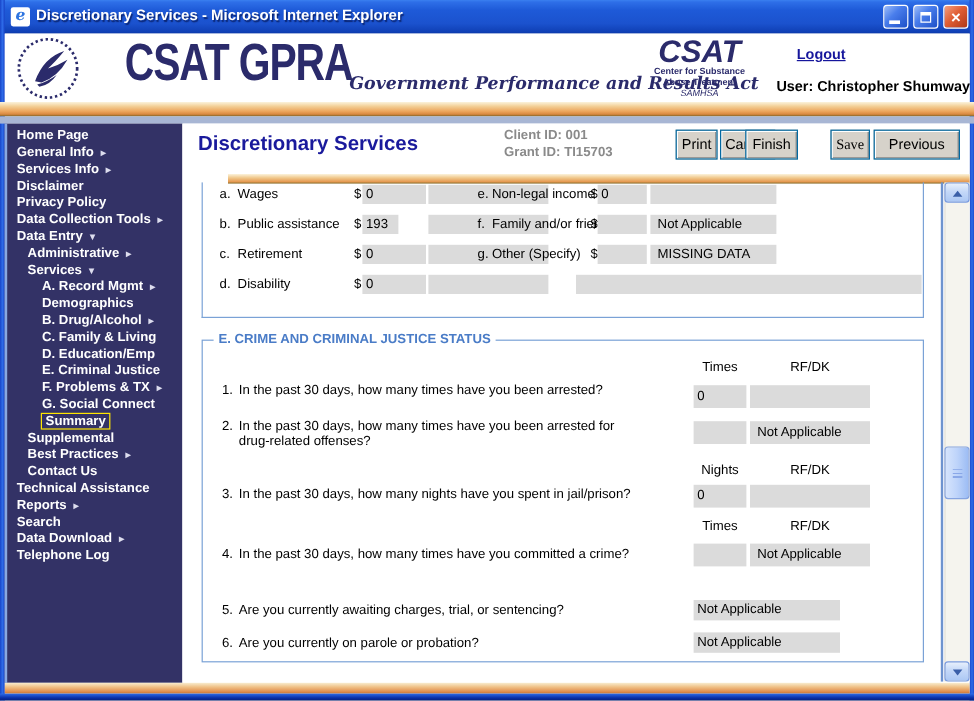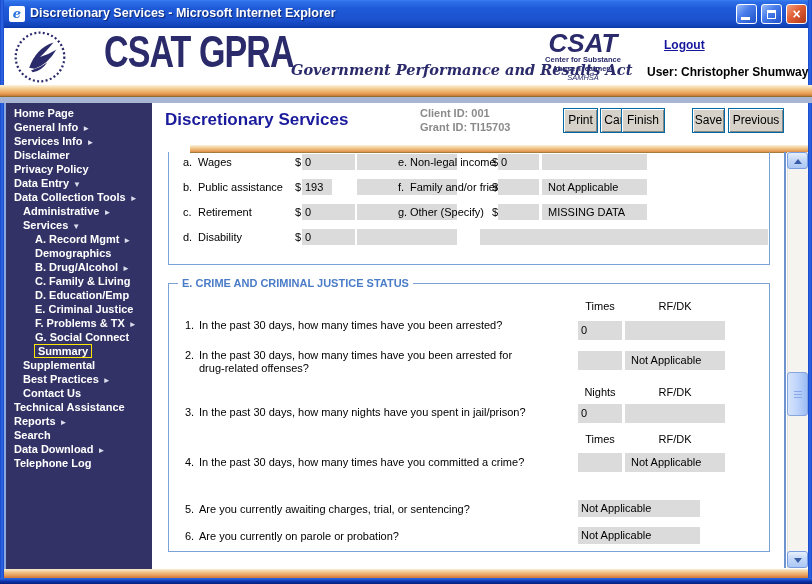--- a/index.html
+++ b/index.html
@@ -129,22 +129,22 @@
   </div>
   <div class="band-top"></div>
   <div class="strip"></div>
 
   <div class="sidebar">
     <div class="nav lvl0"><span>Home Page</span></div>
     <div class="nav lvl0"><span>General Info</span><span class="arr">►</span></div>
     <div class="nav lvl0"><span>Services Info</span><span class="arr">►</span></div>
     <div class="nav lvl0"><span>Disclaimer</span></div>
     <div class="nav lvl0"><span>Privacy Policy</span></div>
+    <div class="nav lvl0"><span>Data Collection Tools</span><span class="arr">►</span></div>
     <div class="nav lvl0"><span>Data Entry</span><span class="arr">▼</span></div>
-    <div class="nav lvl0"><span>Data Collection Tools</span><span class="arr">►</span></div>
     <div class="nav lvl1"><span>Administrative</span><span class="arr">►</span></div>
     <div class="nav lvl1"><span>Services</span><span class="arr">▼</span></div>
     <div class="nav lvl2"><span>A. Record Mgmt</span><span class="arr">►</span></div>
     <div class="nav lvl2"><span>Demographics</span></div>
     <div class="nav lvl2"><span>B. Drug/Alcohol</span><span class="arr">►</span></div>
     <div class="nav lvl2"><span>C. Family &amp; Living</span></div>
     <div class="nav lvl2"><span>D. Education/Emp</span></div>
     <div class="nav lvl2"><span>E. Criminal Justice</span></div>
     <div class="nav lvl2"><span>F. Problems &amp; TX</span><span class="arr">►</span></div>
     <div class="nav lvl2"><span>G. Social Connect</span></div>
@@ -159,22 +159,22 @@
     <div class="nav lvl0"><span>Telephone Log</span></div>
   </div>
 
   <div class="content-bg"></div>
   <div class="pgtitle">Discretionary Services</div>
   <div class="idline" style="left:420px;top:107px;">Client ID: 001</div>
   <div class="idline" style="left:420px;top:121px;">Grant ID: TI15703</div>
   <div class="btn" style="left:563px;width:35px;">Print</div>
   <div class="btn" style="left:600px;width:46px;">Cancel</div>
   <div class="btn" style="left:621px;width:44px;">Finish</div>
-  <div class="btn" style="left:692px;width:33px;">Save</div>
-  <div class="btn" style="left:728px;width:56px;">Previous</div>
+  <div class="btn" style="left:692px;width:33px;font-family:Liberation Serif, serif;">Save</div>
+  <div class="btn" style="left:728px;width:72px;">Previous</div>
   <div class="band-mid"></div>
 
   <div class="fs1"></div>
 
   <span class="lbl" style="left:183px;top:156px;">a.</span>
   <span class="lbl" style="left:198px;top:156px;">Wages</span>
   <span class="lbl" style="left:295px;top:156px;">$</span>
   <div class="fld" style="left:302px;top:154px;width:53px;height:16px;line-height:16px;">0</div>
   <div class="fld" style="left:357px;top:154px;width:100px;height:16px;line-height:16px;"></div>
 

